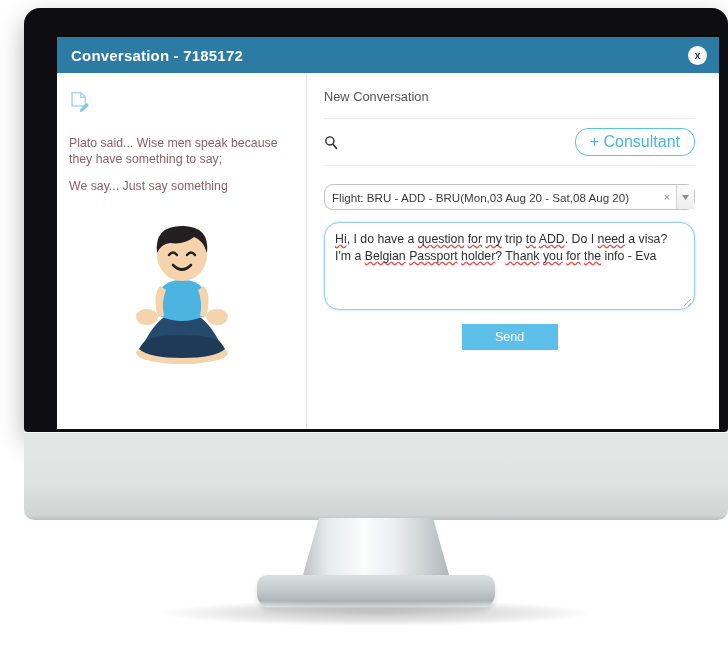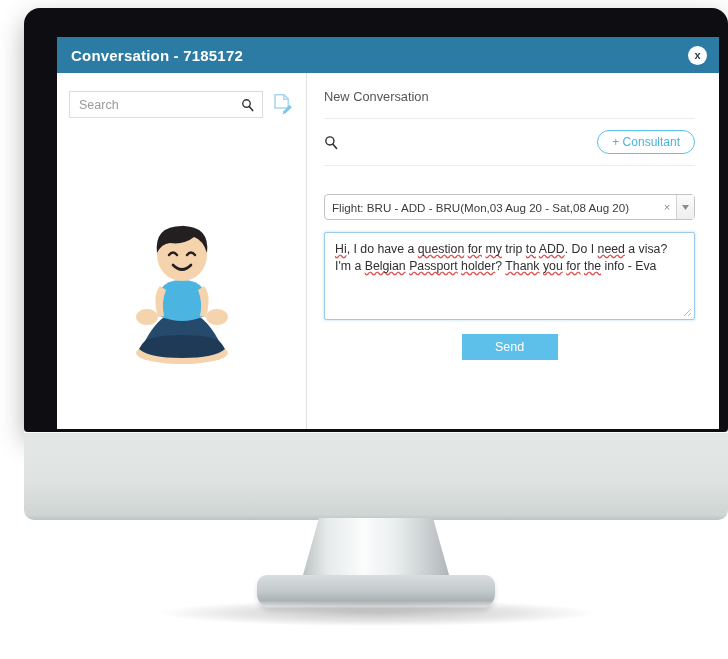--- a/index.html
+++ b/index.html
@@ -206,31 +206,31 @@
     padding: 0;
   }
   #recipient-input::placeholder { color: #9a9a9a; }
   #recipient-search-icon { width: 15px; height: 15px; flex: none; }
   #consultant-button {
     margin-left: auto;
     border: 1px solid #5cc3ea;
     color: #4ab4e0;
     background: #fff;
     border-radius: 13px;
-    font-size: 12px;
+    font-size: 16px;
     font-family: "Liberation Sans", sans-serif;
     padding: 4px 14px;
     cursor: pointer;
   }
 
   #flight-select {
-    margin-top: 28px;
+    margin-top: 18px;
     height: 24px;
     border: 1px solid #c3c3c3;
-    border-radius: 4px;
+    border-radius: 9px;
     background: #fff;
     display: flex;
     align-items: stretch;
     font-size: 11.6px;
     color: #3b3b3b;
   }
   #flight-select-value {
     flex: 1;
     display: flex;
     align-items: center;
@@ -255,21 +255,21 @@
     display: flex;
     align-items: center;
     justify-content: center;
     cursor: pointer;
   }
 
   #message-area {
     margin-top: 12px;
     height: 88px;
     border: 1px solid #9ecbe8;
-    border-radius: 2px;
+    border-radius: 15px;
     box-shadow: 0 0 3px rgba(120,185,225,0.55);
     background: #fff;
     padding: 8px 10px;
     box-sizing: border-box;
     position: relative;
     font-size: 12.3px;
     line-height: 17px;
     color: #2f2f2f;
     overflow: hidden;
   }
@@ -309,34 +309,31 @@
         <div id="title-bar">
           <div id="title-text">Conversation - 7185172</div>
           <div id="close-button">x</div>
         </div>
 
         <div id="window-body">
 
           <div id="left-panel">
 
             <div id="search-row">
-              <div id="search-box">
-                <input id="search-input" type="text" placeholder="Search" style="">
-                <svg id="search-icon" viewBox="0 0 16 16">
-                  <circle cx="6.3" cy="6.3" r="4.3" fill="none" stroke="#2f2f2f" stroke-width="1.5"></circle>
-                  <line x1="9.4" y1="9.6" x2="13.4" y2="14.4" stroke="#2f2f2f" stroke-width="1.7" stroke-linecap="round"></line>
-                </svg>
-              </div>
               <svg id="compose-icon" viewBox="0 0 24 26">
                 <path d="M3 2 h10 l5 5 v10 h-15 z" fill="none" stroke="#a8d8ef" stroke-width="1.8"></path>
                 <path d="M13 2 v5 h5" fill="none" stroke="#a8d8ef" stroke-width="1.8"></path>
                 <path d="M12.5 20.5 L19.5 13.5 L22 16 L15 23 L11.5 24 z" fill="#7cc6e8"></path>
               </svg>
             </div>
 
+            <div id="quote-block">
+              <div>Plato said... Wise men speak because they have something to say;</div>
+              <div id="quote-line-2">We say... Just say something</div>
+            </div>
 
             <div id="avatar-wrap">
               <svg width="106" height="150" viewBox="0 0 106 150">
                 <ellipse cx="53" cy="132" rx="46" ry="11" fill="#f5d3ac"></ellipse>
                 <path d="M10 128 q12 -22 43 -22 q31 0 43 22 q-10 9 -43 9 q-33 0 -43 -9 z" fill="#1f3a57"></path>
                 <path d="M16 120 q16 -30 37 -30 q21 0 37 30 q-10 -6 -37 -6 q-27 0 -37 6 z" fill="#264a6b"></path>
                 <ellipse cx="18" cy="96" rx="11" ry="8" fill="#f5d3ac"></ellipse>
                 <ellipse cx="88" cy="96" rx="11" ry="8" fill="#f5d3ac"></ellipse>
                 <path d="M30 95 q-8 -36 23 -36 q31 0 23 36 q-12 5 -23 5 q-11 0 -23 -5 z" fill="#4bb4e0"></path>
                 <path d="M29 96 q-6 -22 2 -31 l6 4 q-5 12 -2 26 z" fill="#f5d3ac"></path>

